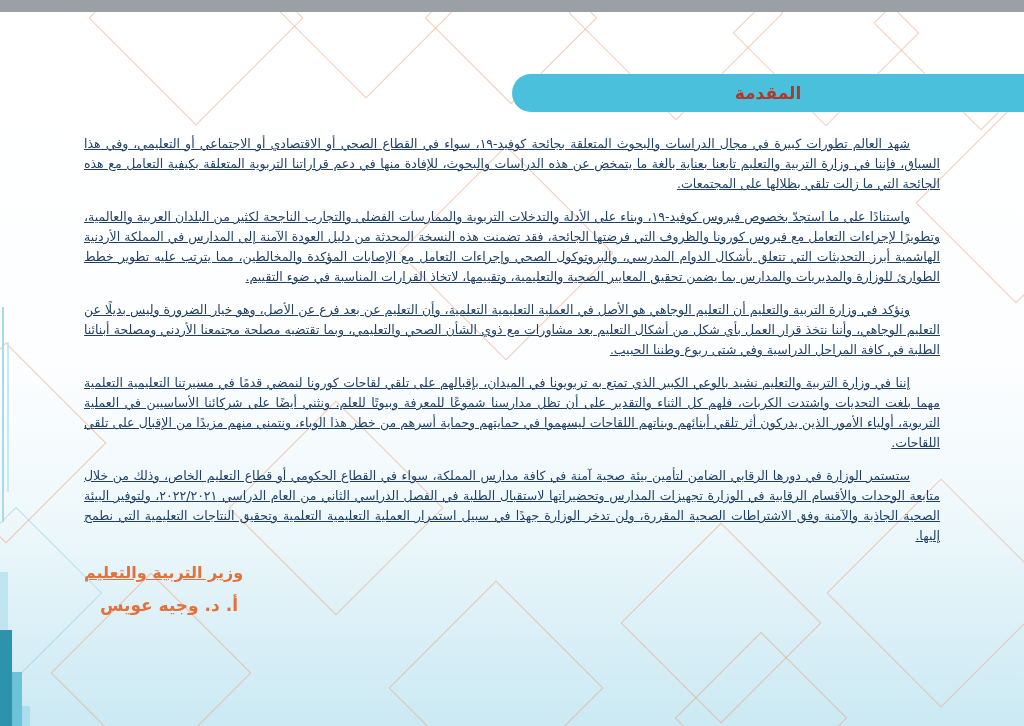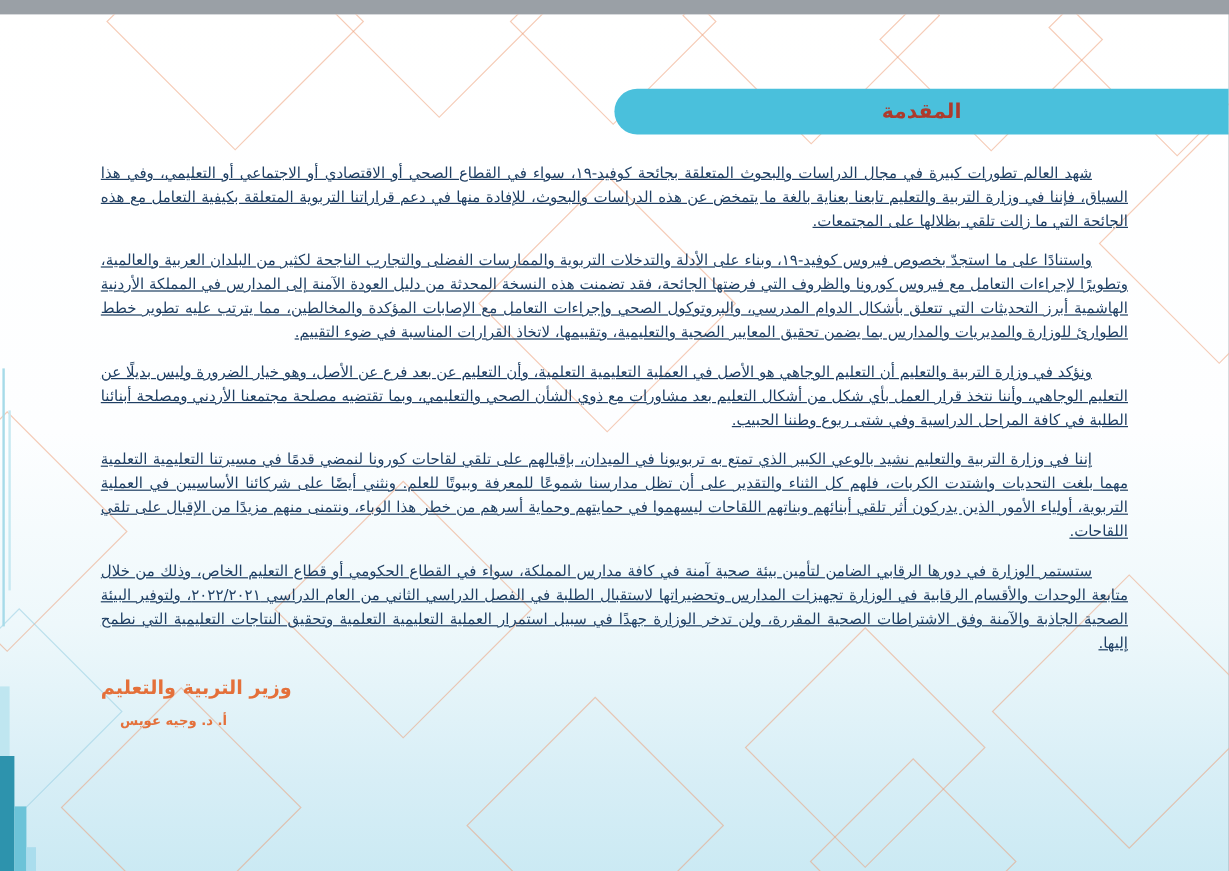--- a/index.html
+++ b/index.html
@@ -41,22 +41,22 @@
     font-size: 12.5px; line-height: 1.6;
   }
   .content p { margin: 0 0 13px 0; text-indent: 30px; text-decoration: underline; }
   .signature {
     margin-top: 14px;
     text-align: left;
     color: #e4703a;
     font-weight: bold;
     direction: rtl;
   }
-  .sig-title { font-size: 16px; }
-  .sig-name  { font-size: 11px; margin-left: 16px; margin-top: 6px; }
+  .sig-title { font-size: 16px; text-decoration: underline; }
+  .sig-name  { font-size: 17px; margin-left: 16px; margin-top: 6px; }
 </style>
 </head>
 <body>
 
 <div class="page">
 
   <i class="dm" style="left:120px; top:-70px; width:150px; height:150px;"></i>
   <i class="dm" style="left:295px; top:-85px; width:140px; height:140px;"></i>
   <i class="dm" style="left:450px; top:-55px; width:120px; height:120px;"></i>
   <i class="dm" style="left:600px; top:-75px; width:150px; height:150px;"></i>

